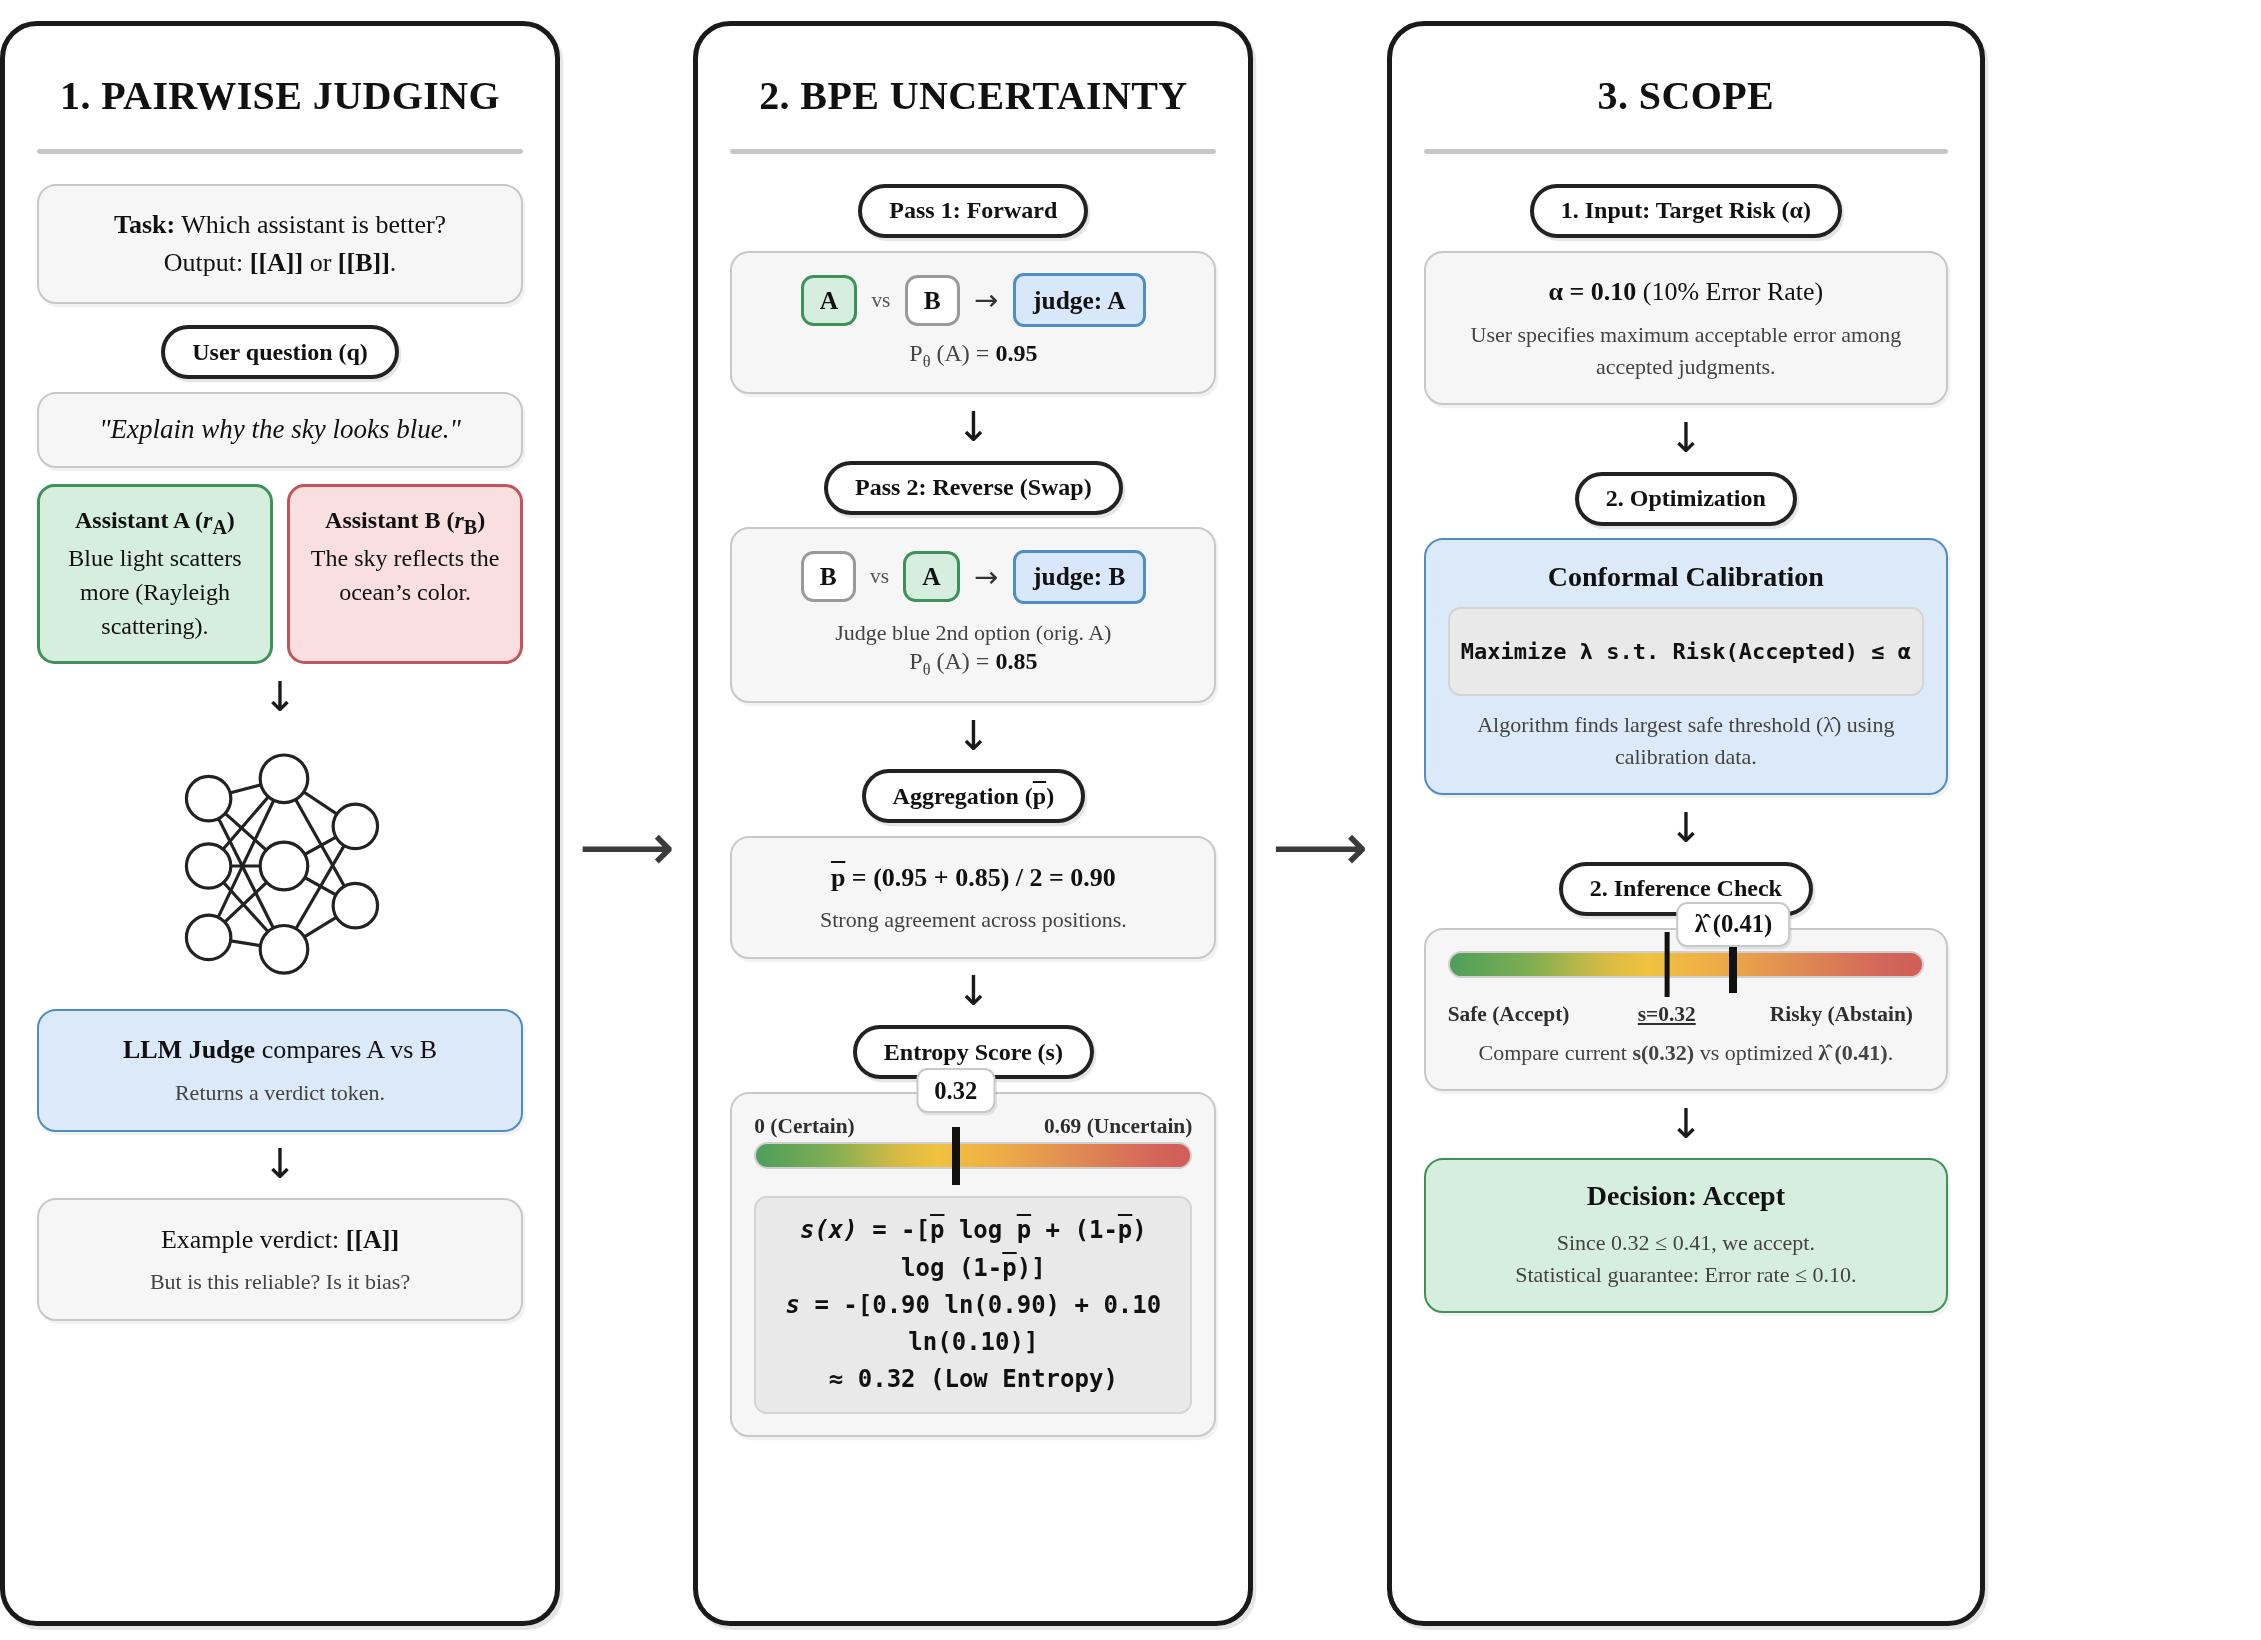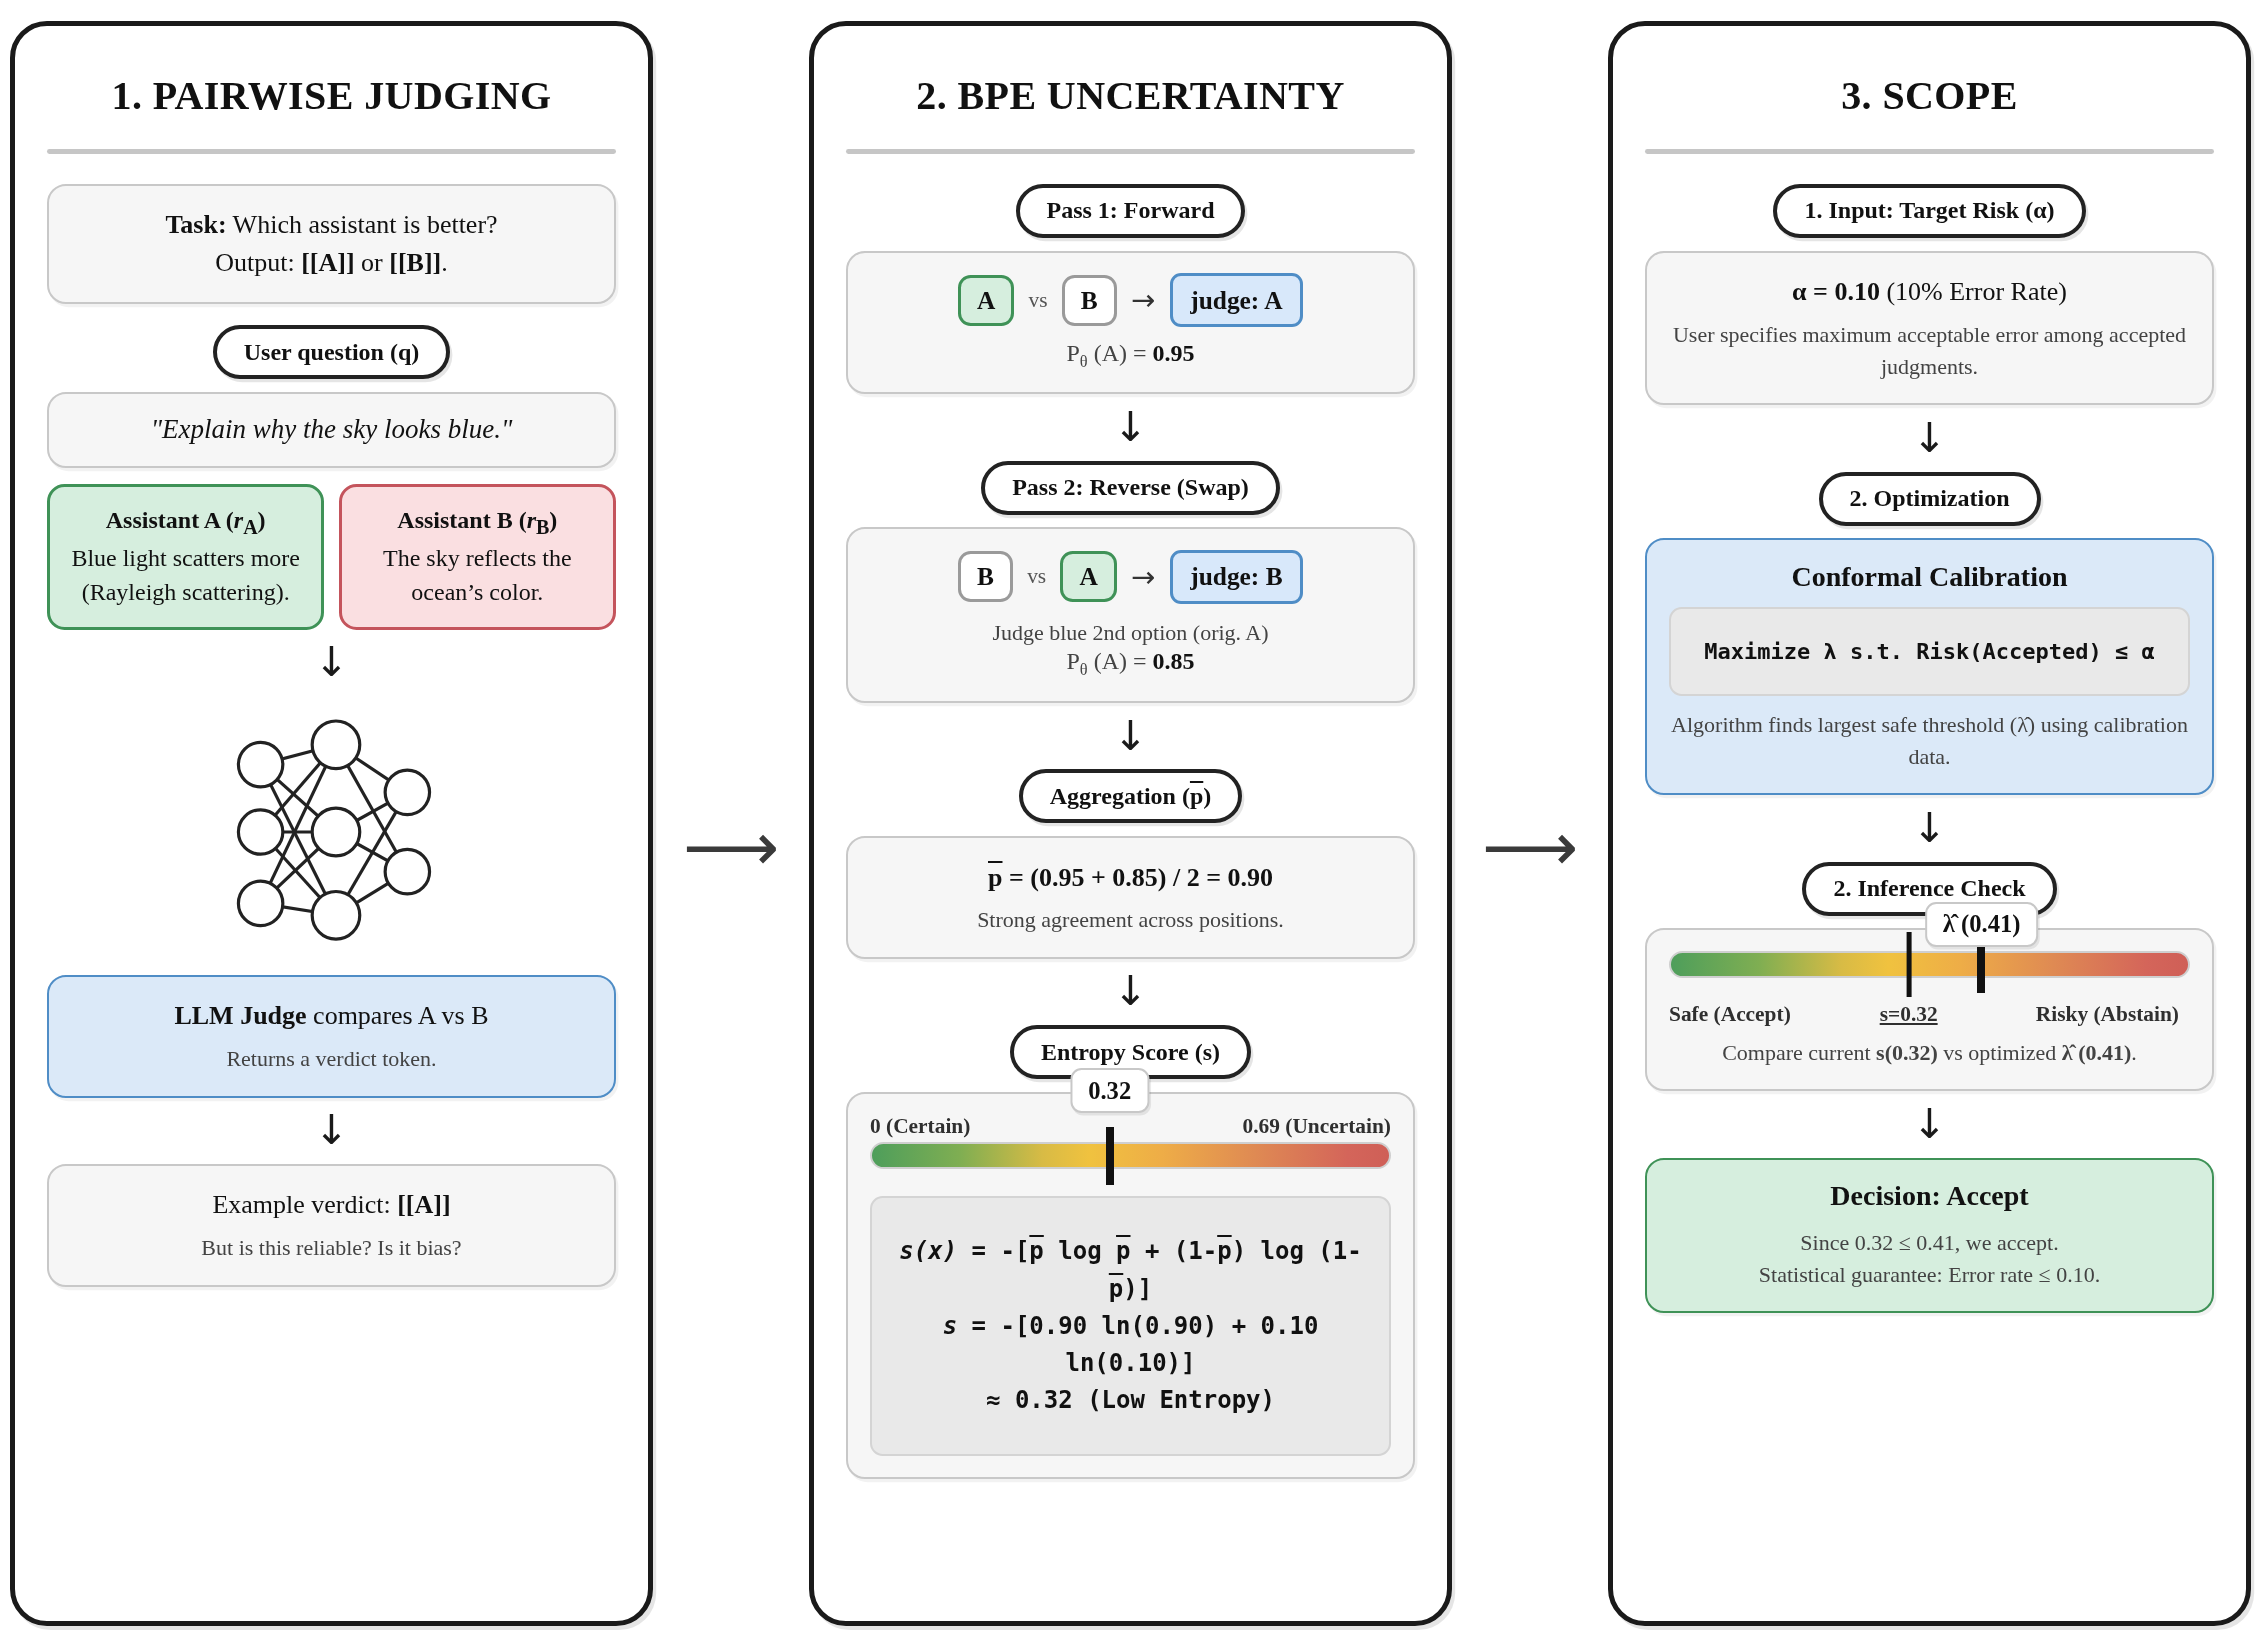--- a/index.html
+++ b/index.html
@@ -8,21 +8,21 @@
     background: #ffffff;
   }
   body {
     width: 2261px; height: 1640px;
     font-family: "Liberation Serif", "DejaVu Serif", serif;
     overflow: hidden;
   }
 
   .stage {
     position: relative;
-    width: 2261px; height: 1640px;
+    width: 1985px; height: 1640px;
     display: flex;
     align-items: flex-start;
     justify-content: center;
     gap: 0px;
   }
 
   
   .panel {
     position: relative;
     width: 643px;
@@ -260,21 +260,21 @@
   .lg-left  { left: 0; }
   .lg-mid   { transform: translateX(-50%); text-decoration: underline; }
   .lg-right { right: 11px; }
 
   
   .mono-box {
     width: 100%;
     background: #e9e9e9;
     border: 2.4px solid #d4d4d4;
     border-radius: 12.7px;
-    padding: 35px 16px;
+    padding: 14px 16px;
     font-family: "DejaVu Sans Mono", "Liberation Mono", monospace;
     font-size: 24px;
     font-weight: bold;
     color: #111111;
     text-align: center;
     line-height: 1.55;
   }
   .mono-inline {
     width: 100%;
     background: #e9e9e9;

